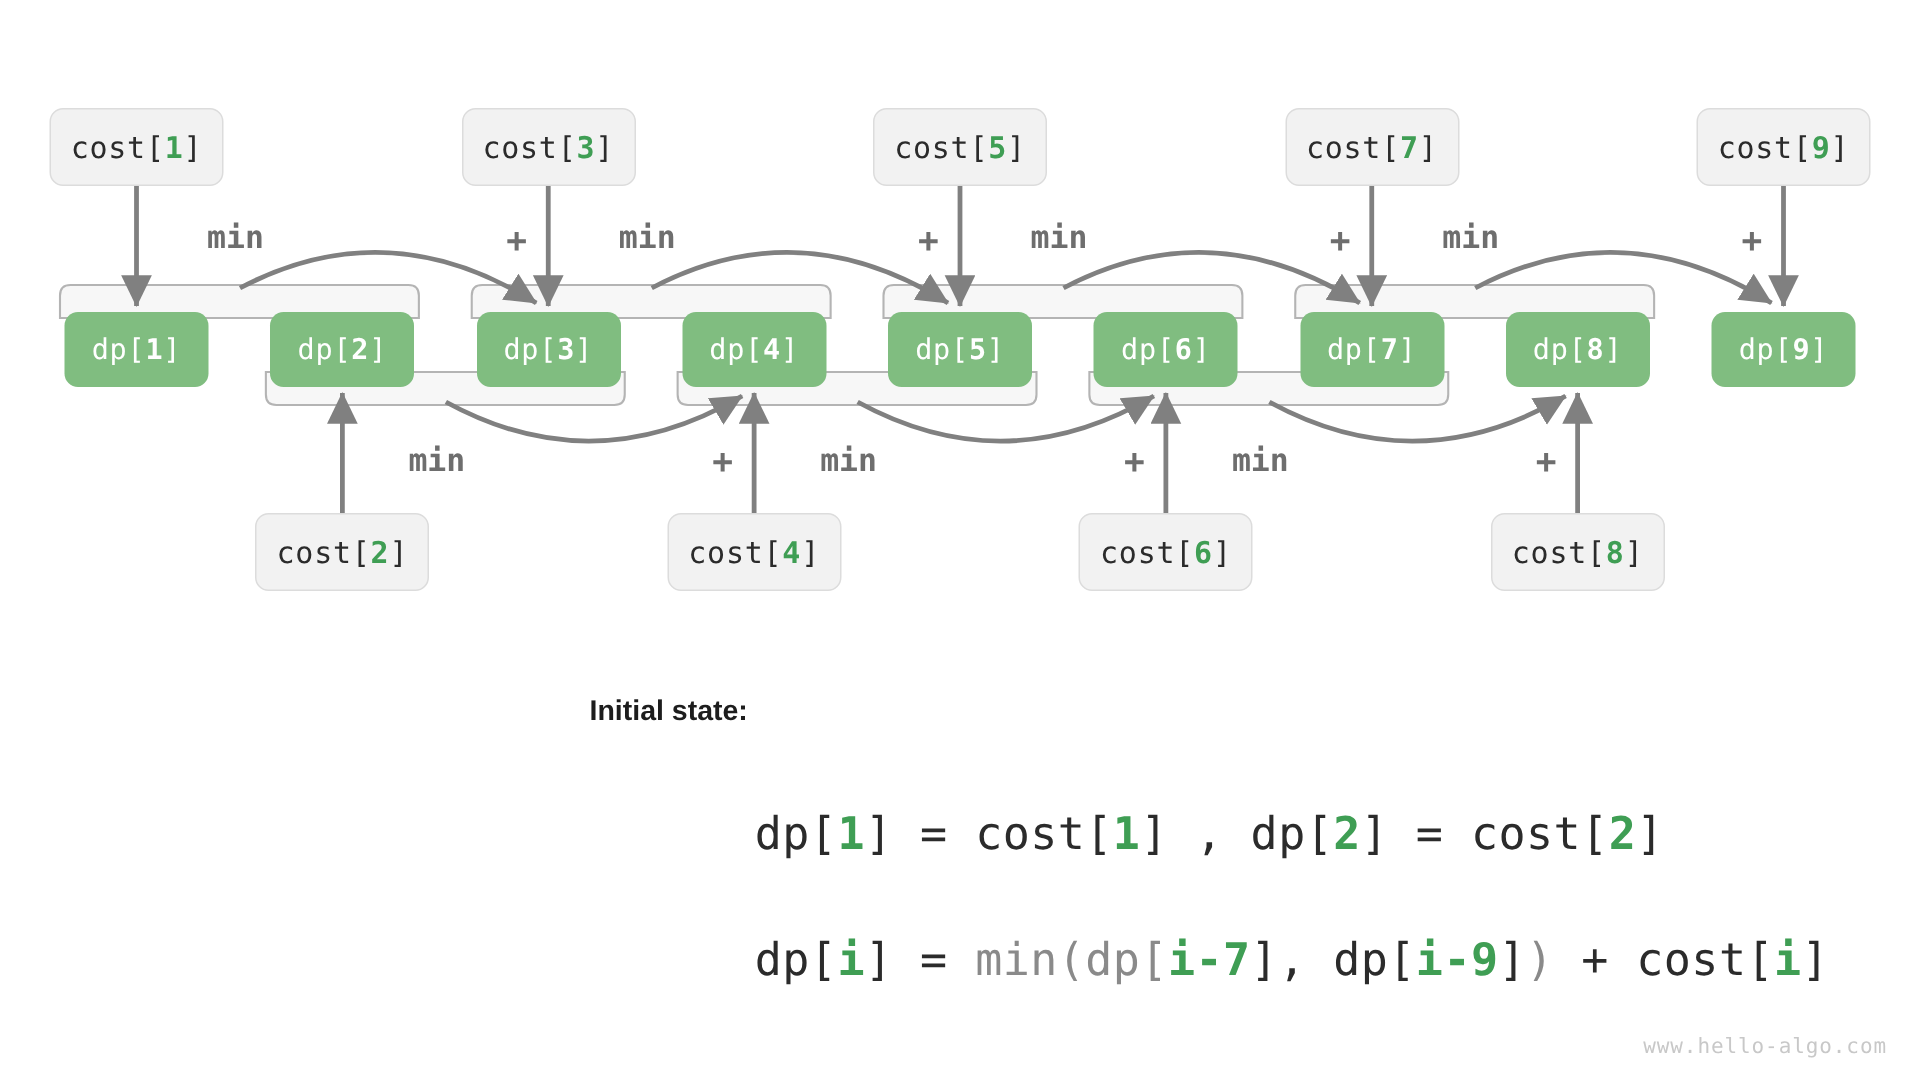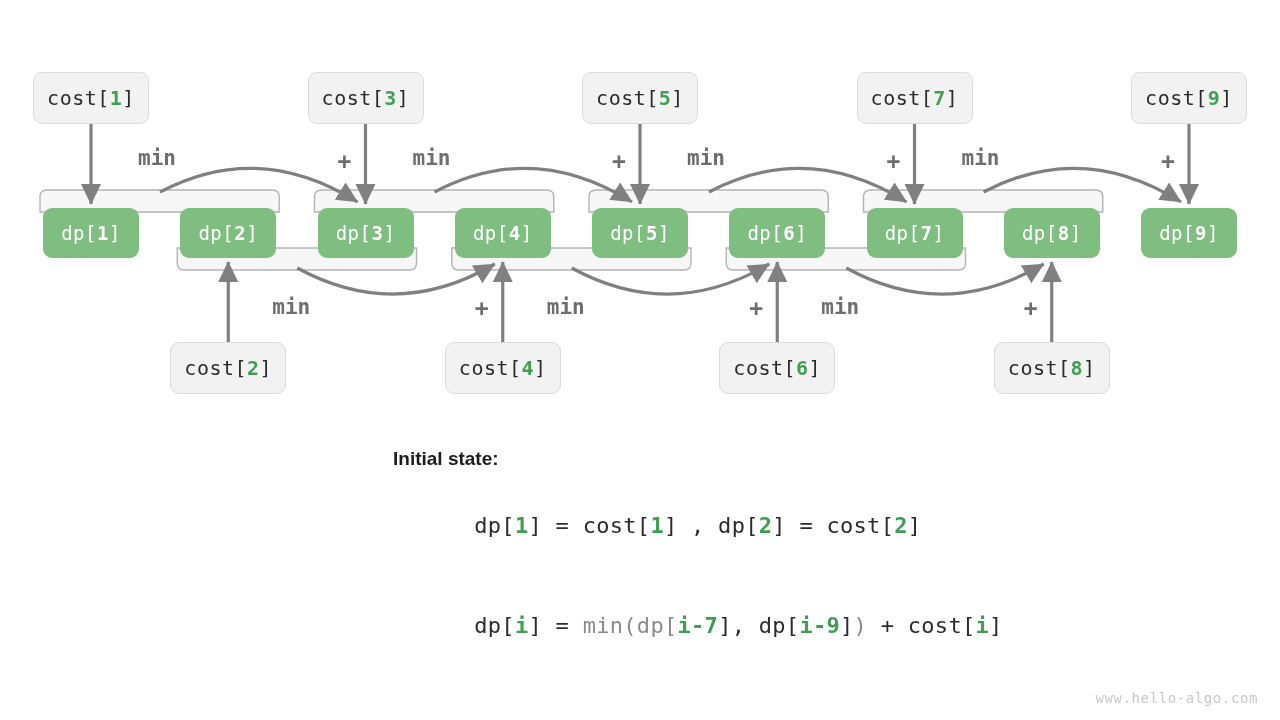--- a/index.html
+++ b/index.html
@@ -67,21 +67,21 @@
   .text-block { position: absolute; }
   .caption {
     font-family: "Liberation Sans", sans-serif;
     font-weight: bold;
     font-size: 19px;
     color: #1d1d1d;
     white-space: pre;
   }
   .formula {
     font-family: "DejaVu Sans Mono", monospace;
-    font-size: 22px;
+    font-size: 30px;
     color: #2b2b2b;
     white-space: pre;
     letter-spacing: 0.3px;
   }
   .fn-gray { color: #8a8a8a; }
   .watermark {
     position: absolute;
     right: 22px;
     bottom: 14px;
     font-family: "DejaVu Sans Mono", monospace;
@@ -170,21 +170,21 @@
       <div class="op-label op-min" style="left: 961.5px; top: 146px;">min</div>
       <div class="op-label op-plus" style="left: 1161px; top: 148px;">+</div>
       <div class="op-label op-min" style="left: 272.25px; top: 295px;">min</div>
       <div class="op-label op-plus" style="left: 474.75px; top: 295px;">+</div>
       <div class="op-label op-min" style="left: 546.75px; top: 295px;">min</div>
       <div class="op-label op-plus" style="left: 749.25px; top: 295px;">+</div>
       <div class="op-label op-min" style="left: 821.25px; top: 295px;">min</div>
       <div class="op-label op-plus" style="left: 1023.75px; top: 295px;">+</div>
     </div>
 
-  <div class="text-block" style="left:393px; top:448px;">
+  <div class="text-block" style="left:393px; top:464px;">
     <div class="caption">Initial state:</div>
     <div class="formula" style="margin-top:18px;">
       <span>dp[</span><span class="idx-green">1</span><span>] = cost[</span><span class="idx-green">1</span><span>] , dp[</span><span class="idx-green">2</span><span>] = cost[</span><span class="idx-green">2</span><span>]</span>
     </div>
   </div>
 
   <div class="text-block" style="left:393px; top:570px;">
     <div class="formula" style="margin-top:18px;">
       <span>dp[</span><span class="idx-green">i</span><span>] = </span><span class="fn-gray">min</span><span class="fn-gray">(dp[</span><span class="idx-green">i-7</span><span>], dp[</span><span class="idx-green">i-9</span><span>]</span><span class="fn-gray">)</span><span> + cost[</span><span class="idx-green">i</span><span>]</span>
     </div>

